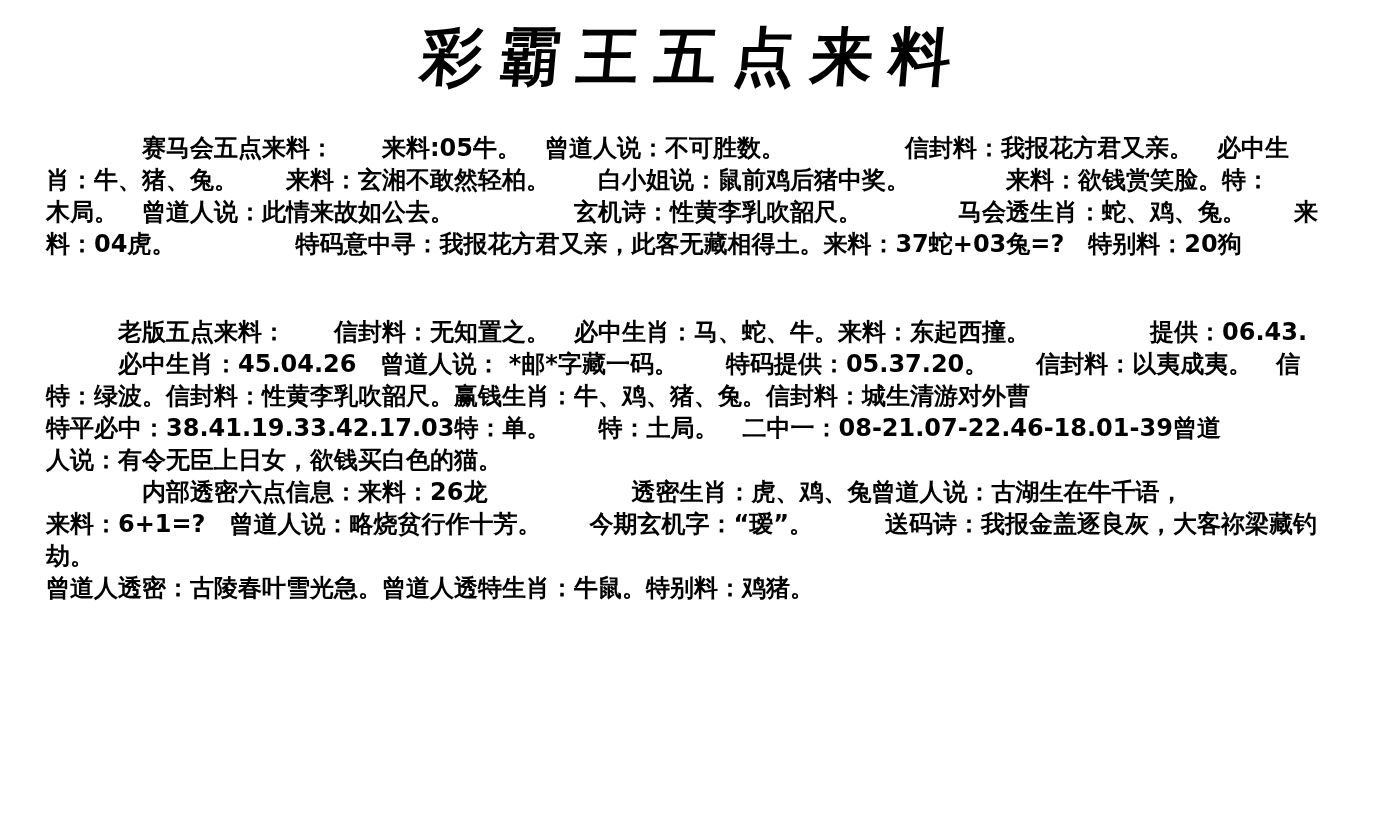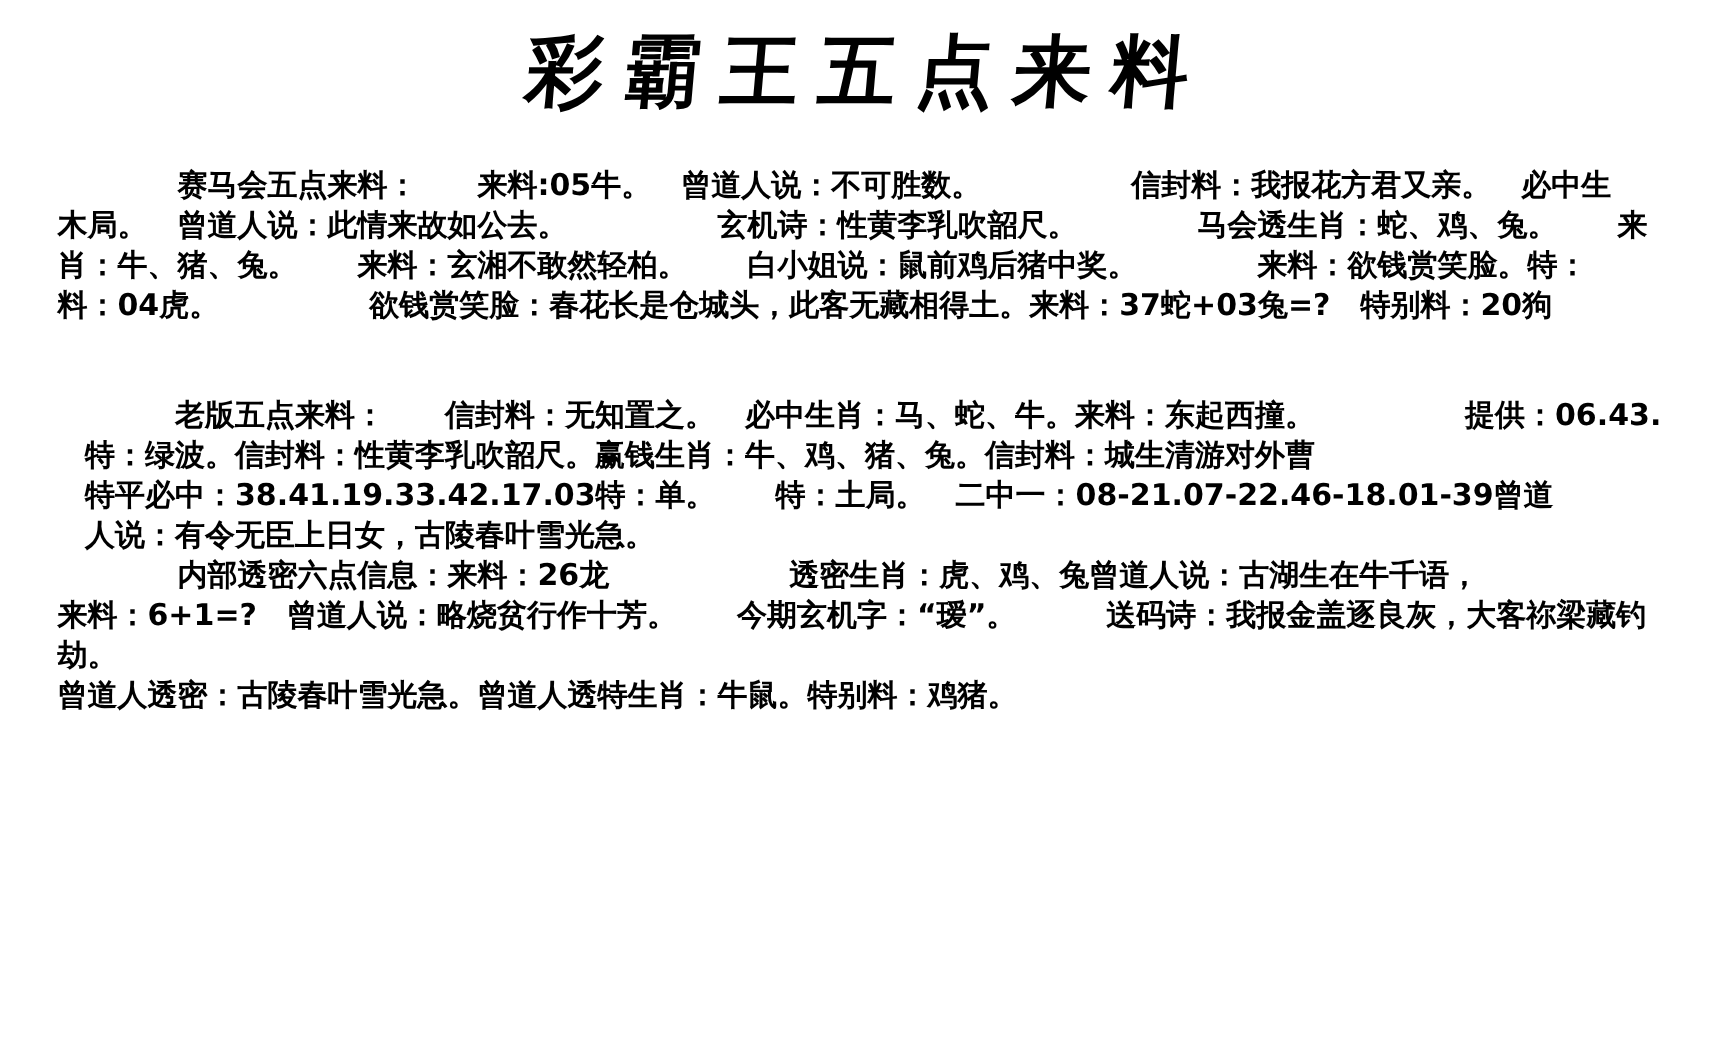--- a/index.html
+++ b/index.html
@@ -32,42 +32,43 @@
   }
   .text-line {
     font-size: 24px;
     font-weight: bold;
     line-height: 32px;
     white-space: pre-wrap;
     letter-spacing: 0;
   }
   .section { margin: 0; }
   .section-1 { margin-top: 36px; }
-  .section-2 { margin-top: 56px; margin-left: 22px; }
+  .section-2 { margin-top: 56px; }
   .section-3 { }
 </style>
 </head>
 <body>
 
 <div class="sheet">
 
   <div class="main-title">彩霸王五点来料</div>
 
   <div class="section section-1">
     <div class="text-line">　　　　赛马会五点来料：　　来料:05牛。　曾道人说：不可胜数。　　　　　信封料：我报花方君又亲。　必中生</div>
+    <div class="text-line">肖：牛、猪、兔。　　来料：玄湘不敢然轻柏。　　白小姐说：鼠前鸡后猪中奖。　　　　来料：欲钱赏笑脸。特：</div>
     <div class="text-line">木局。　曾道人说：此情来故如公去。　　　　　玄机诗：性黄李乳吹韶尺。　　　　马会透生肖：蛇、鸡、兔。　　来</div>
-    <div class="text-line">肖：牛、猪、兔。　　来料：玄湘不敢然轻柏。　　白小姐说：鼠前鸡后猪中奖。　　　　来料：欲钱赏笑脸。特：</div>
-    <div class="text-line">料：04虎。　　　　　欲钱赏笑脸：春花长是仓城头，此客无藏相得土。来料：37蛇+03兔=?　特别料：20狗</div>
+    <div class="text-line">料：04虎。　　　　　特码意中寻：我报花方君又亲，此客无藏相得土。来料：37蛇+03兔=?　特别料：20狗</div>
   </div>
 
   <div class="section section-2">
     <div class="text-line">　　　老版五点来料：　　信封料：无知置之。　必中生肖：马、蛇、牛。来料：东起西撞。　　　　　提供：06.43.</div>
+    <div class="text-line">　　　必中生肖：45.04.26　曾道人说： *邮*字藏一码。　　特码提供：05.37.20。　　信封料：以夷成夷。　信</div>
     <div class="text-line">特：绿波。信封料：性黄李乳吹韶尺。赢钱生肖：牛、鸡、猪、兔。信封料：城生清游对外曹</div>
     <div class="text-line">特平必中：38.41.19.33.42.17.03特：单。　　特：土局。　二中一：08-21.07-22.46-18.01-39曾道</div>
-    <div class="text-line">人说：有令无臣上日女，古陵春叶雪光急。</div>
+    <div class="text-line">人说：有令无臣上日女，欲钱买白色的猫。</div>
   </div>
 
   <div class="section section-3">
     <div class="text-line">　　　　内部透密六点信息：来料：26龙　　　　　　透密生肖：虎、鸡、兔曾道人说：古湖生在牛千语，</div>
     <div class="text-line">来料：6+1=?　曾道人说：略烧贫行作十芳。　　今期玄机字：“瑷”。　　　送码诗：我报金盖逐良灰，大客祢梁藏钓劫。</div>
     <div class="text-line">曾道人透密：古陵春叶雪光急。曾道人透特生肖：牛鼠。特别料：鸡猪。</div>
   </div>
 
 </div>
 

